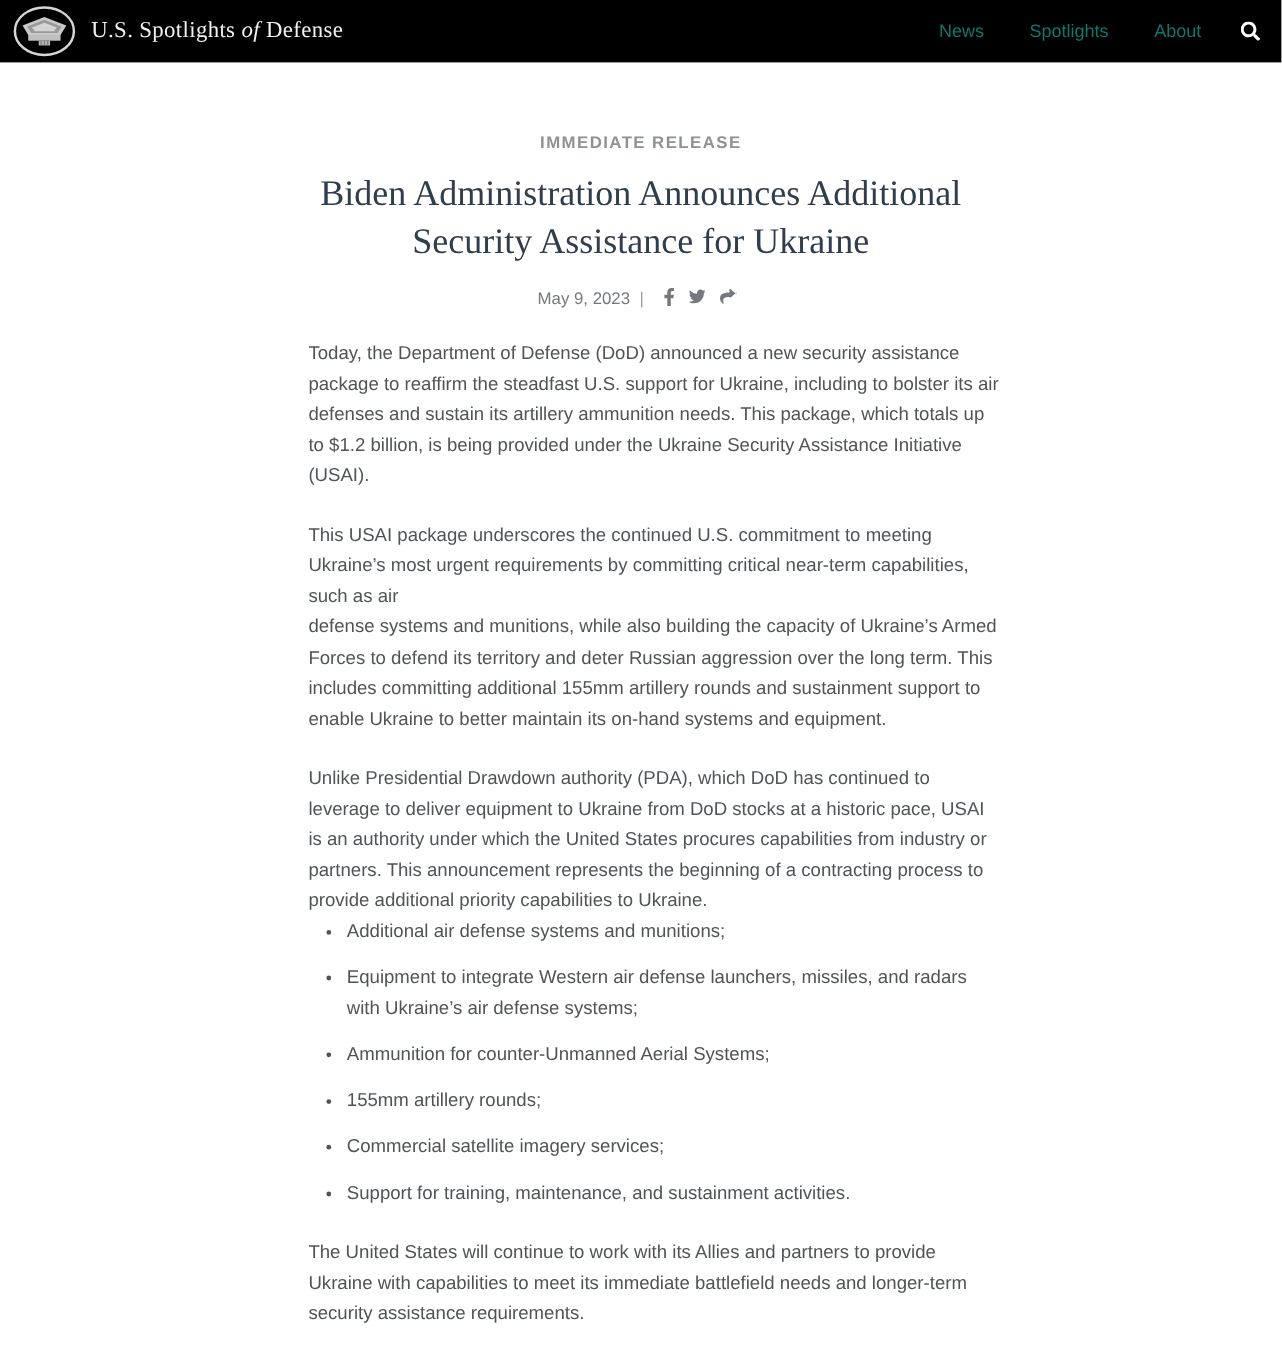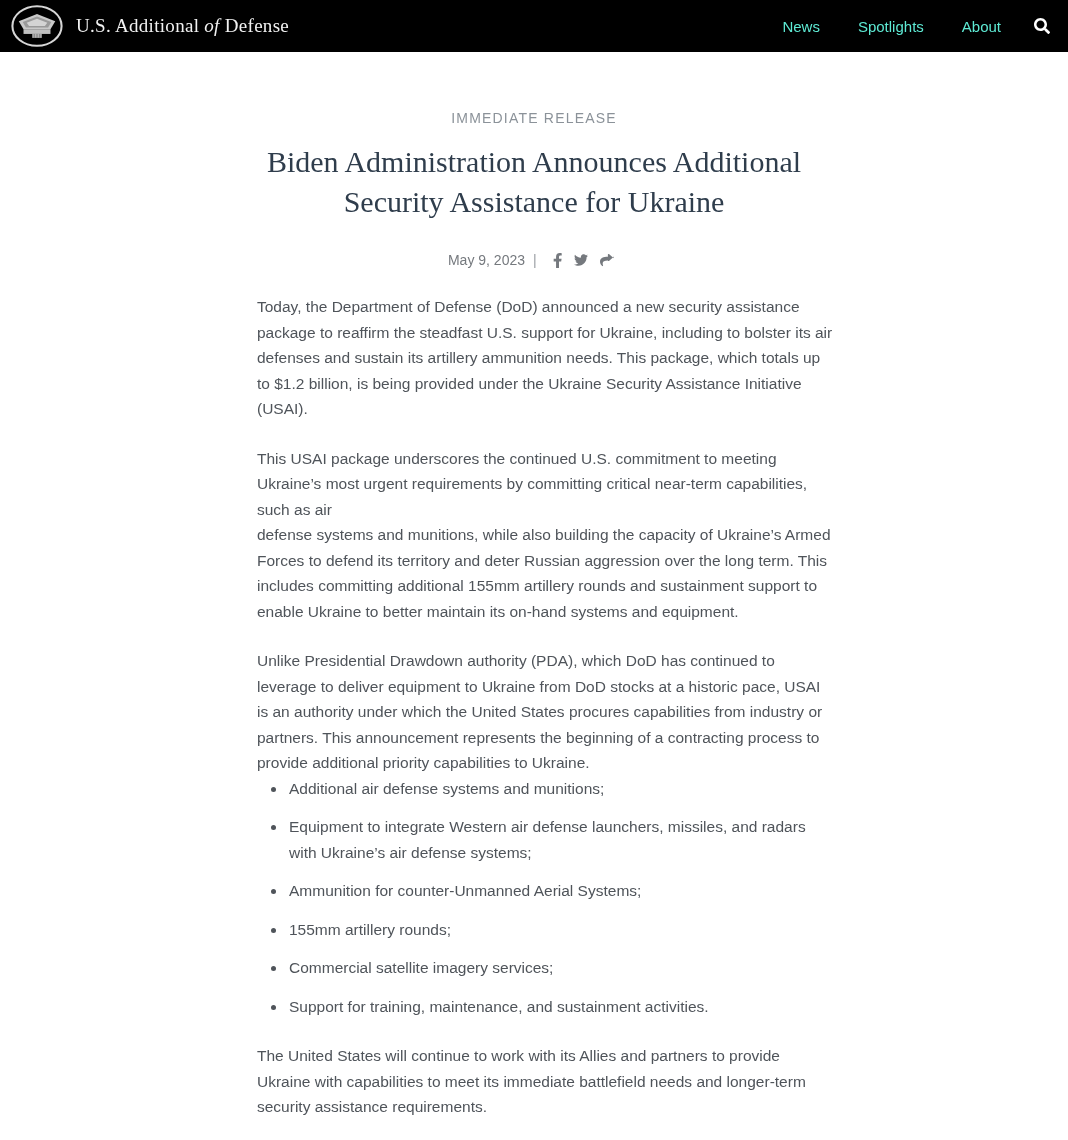--- a/index.html
+++ b/index.html
@@ -35,21 +35,21 @@
     letter-spacing: 0.3px;
     white-space: nowrap;
   }
   .brand-text .of { font-style: italic; margin-top: 22px; }
   .main-nav {
     margin-left: auto;
     display: flex;
     align-items: center;
   }
   .nav-item {
-    color: #5eead4;
+    color: #0f766e;
     font-size: 15px;
     padding: 10px 19px;
     cursor: pointer;
     white-space: nowrap;
   }
   .search-btn {
     padding: 10px 4px 10px 14px;
     cursor: pointer;
     display: flex;
     align-items: center;
@@ -66,39 +66,39 @@
   .kicker {
     text-align: center;
     font-size: 14px;
     font-weight: bold;
     letter-spacing: 0.8px;
     color: #35689b;
   }
   .subkicker {
     text-align: center;
     font-size: 14px;
-    font-weight: normal;
+    font-weight: bold;
     letter-spacing: 1.2px;
     color: #8b9299;
     margin-top: 8px;
   }
   .article-title {
     margin-top: 16px;
     text-align: center;
     font-family: Liberation Serif, serif;
     font-weight: 400;
     font-size: 30px;
     line-height: 40px;
     color: #2f3d4c;
   }
   .meta-row {
-    margin-top: 30px;
+    margin-top: 18px;
     display: flex;
     justify-content: center;
-    align-items: center;
+    align-items: flex-start;
     color: #75797e;
     font-size: 14px;
   }
   .meta-sep { margin: 0 10px 0 8px; color: #9a9ea3; }
   .share-icon {
     display: inline-flex;
     align-items: center;
     margin: 0 6px;
     cursor: pointer;
   }
@@ -139,21 +139,21 @@
         <polygon points="36,14 59,23 53,33 19,33 13,23" fill="#c9c9c9"></polygon>
         <polygon points="36,17 54,24 50,31 22,31 18,24" fill="#9a9a9a"></polygon>
         <polygon points="36,20 49,25 46,29 26,29 23,25" fill="#d4d4d4"></polygon>
         <rect x="19" y="33" width="34" height="6" fill="#bfbfbf"></rect>
         <rect x="30" y="39" width="12" height="5" fill="#b5b5b5"></rect>
         <line x1="32.5" y1="39" x2="32.5" y2="44" stroke="#6d6d6d" stroke-width="1"></line>
         <line x1="36" y1="39" x2="36" y2="44" stroke="#6d6d6d" stroke-width="1"></line>
         <line x1="39.5" y1="39" x2="39.5" y2="44" stroke="#6d6d6d" stroke-width="1"></line>
       </svg>
     </span>
-    <span class="brand-text"><span>U.S. Additional </span><span class="of">of</span><span> Defense</span></span>
+    <span class="brand-text"><span>U.S. Spotlights </span><span class="of">of</span><span> Defense</span></span>
   </a>
   <nav class="main-nav">
     <span class="nav-item">News</span>
     <span class="nav-item">Spotlights</span>
     <span class="nav-item">About</span>
     <span class="search-btn">
       <svg viewBox="0 0 512 512">
           <path d="M505 442.7L405.3 343c-4.5-4.5-10.6-7-17-7H372c27.6-35.3 44-79.7 44-128C416 93.1 322.9 0 208 0S0 93.1 0 208s93.1 208 208 208c48.3 0 92.7-16.4 128-44v16.3c0 6.4 2.5 12.5 7 17l99.7 99.7c9.4 9.4 24.6 9.4 33.9 0l28.3-28.3c9.4-9.5 9.4-24.7.1-34zM208 336c-70.7 0-128-57.2-128-128 0-70.7 57.2-128 128-128 70.7 0 128 57.2 128 128 0 70.7-57.2 128-128 128z"></path>
         </svg>
     </span>

